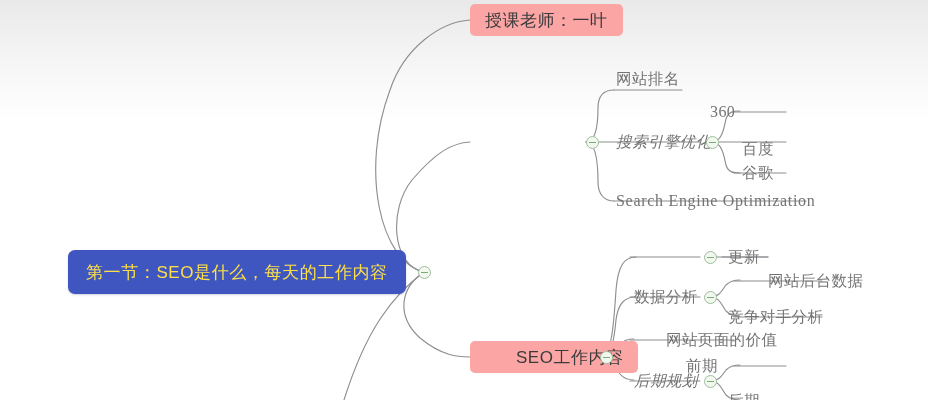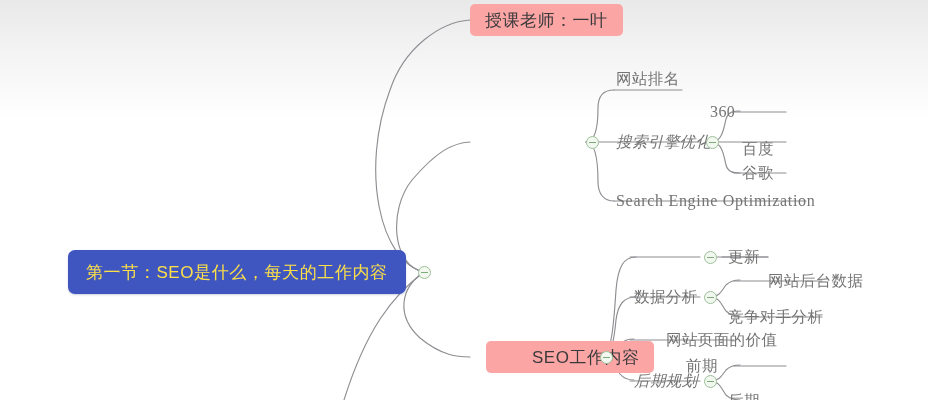--- a/index.html
+++ b/index.html
@@ -178,21 +178,21 @@
     <span>百度</span>
   </div>
   <div class="node leaf-node" style="left:740px; top:162px;text-align:right;">
     <span>谷歌</span>
   </div>
 
   <div class="node leaf-node latin" style="left:614px; top:190px;">
     <span>Search  Engine Optimization</span>
   </div>
 
-  <div class="node topic-node" style="left:486px; top:341px;padding-left:46px;">
+  <div class="node topic-node" style="left:470px; top:341px;padding-left:46px;">
     <span>SEO工作内容</span>
   </div>
   <div class="toggle" style="left:600px; top:351px;"></div>
 
   <div class="toggle" style="left:704px; top:251px;"></div>
   <div class="node leaf-node" style="left:726px; top:246px;align-items:center;">
     <span>更新</span>
   </div>
 
   <div class="node leaf-node" style="left:632px; top:286px;">

